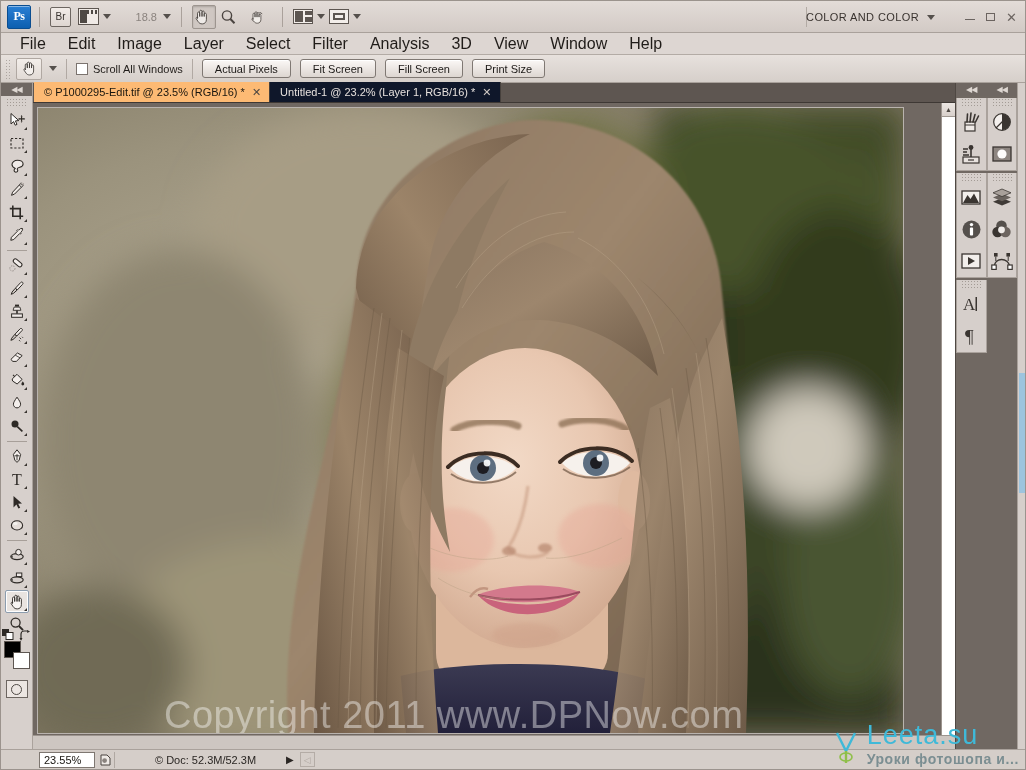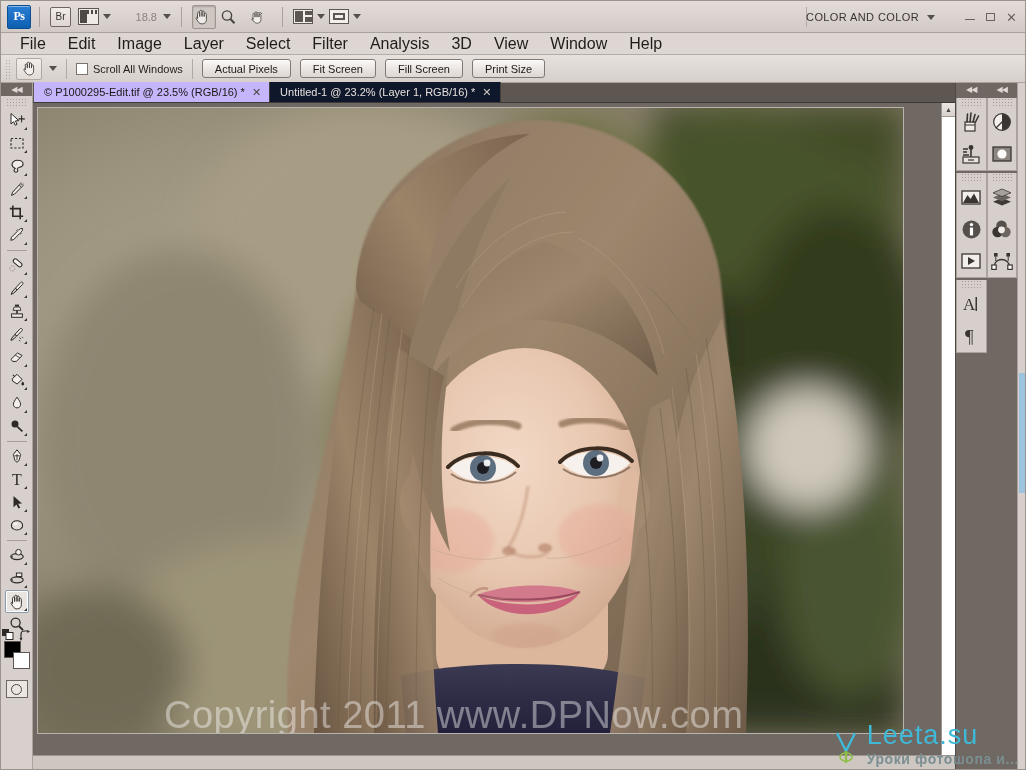--- a/index.html
+++ b/index.html
@@ -226,21 +226,21 @@
     border-bottom: 1px solid #3e3834;
     flex: 0 0 20px;
     padding-left: 1px;
   }
   .doctab {
     height: 20px; padding: 0 8px 0 10px;
     display: flex; align-items: center; gap: 7px;
     font-size: 11px; color: #e7e1dd; cursor: default;
     background: #0f172a; border-right: 1px solid #46403c;
   }
-  .doctab.active { background: #c4b5fd; color: #19160f; }
+  .doctab.active { background: #fdba74; color: #19160f; }
   .doctab .x { font-size: 11px; color: #6b645f; }
   .doctab.active .x { color: #4c4641; }
   .doctab:not(.active) .x { color: #cfc8c3; }
 
   .canvaswrap { flex: 1; position: relative; background: #706862; min-height: 0; overflow: hidden;}
   .photo {
     position: absolute; left: 4px; top: 4px;
     width: 867px; height: 627px;
     border: 1px solid #b9b3ae;
     background: #8a8478;
@@ -978,20 +978,35 @@
         </div>
       </div>
       <div class="dock-spacer"></div>
     </div>
 
     <div class="right-edge">
       <div class="thumb"></div>
     </div>
   </div>
 
+  <div class="statusbar">
+    <div class="zoombox">23.55%</div>
+    <div class="st-icon">
+      <svg width="12" height="12" viewBox="0 0 12 12">
+        <path d="M2 1h6l3 3v7H2z" fill="#efeae6" stroke="#4a4440" stroke-width="1"></path>
+        <circle cx="5.6" cy="6.6" r="2.4" fill="#8a837e"></circle>
+      </svg>
+    </div>
+    <div class="docinfo">
+      <span>©</span>
+      <span>Doc: 52.3M/52.3M</span>
+    </div>
+    <div class="st-arrow">▶</div>
+    <div class="st-ghost">◁</div>
+  </div>
 
   <div class="logo-mark">
     <svg width="22" height="34" viewBox="0 0 22 34">
       <path d="M2 2 L11 20 L20 2" fill="none" stroke="#3fb9d8" stroke-width="2.4"></path>
       <path d="M11 20 L11 32" stroke="#8fbf4a" stroke-width="2.4"></path>
       <ellipse cx="11" cy="26" rx="6" ry="4" fill="none" stroke="#8fbf4a" stroke-width="1.6"></ellipse>
     </svg>
   </div>
   <div class="logo-leeta">
     <div class="lw">Leeta.su</div>

